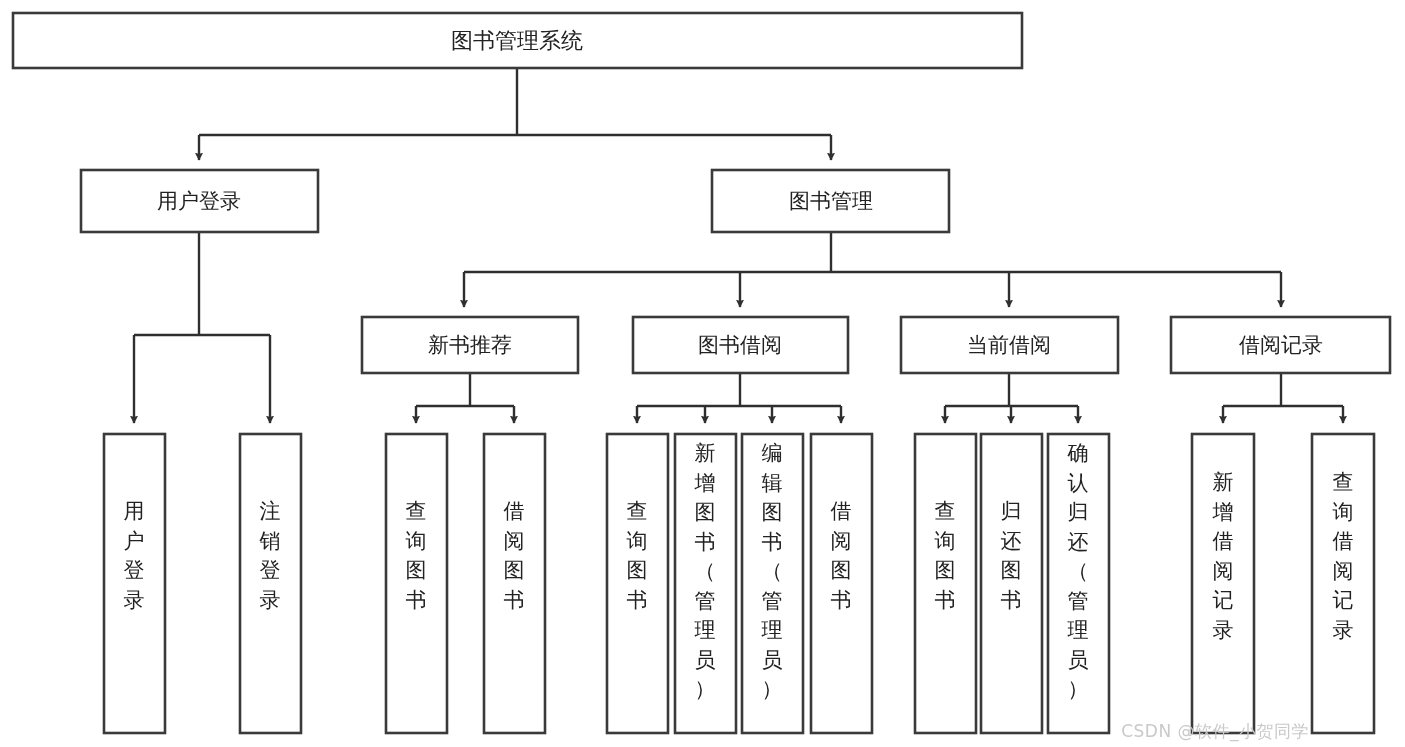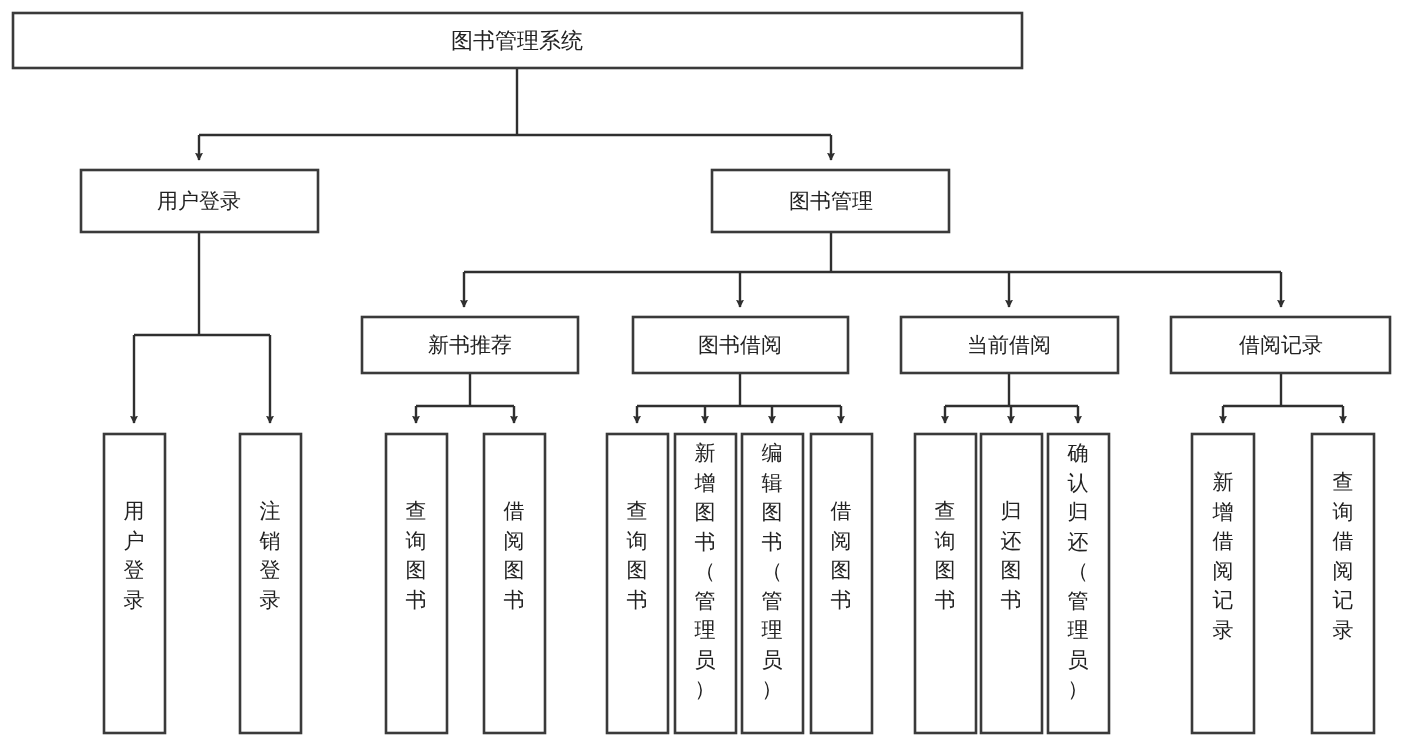--- a/index.html
+++ b/index.html
@@ -212,13 +212,14 @@
       <rect class="node-box" x="1192" y="434" width="62" height="299"></rect>
       <text class="leaf-label" x="1223" y="489"><tspan x="1223" dy="0">新</tspan><tspan x="1223" dy="29.5">增</tspan><tspan x="1223" dy="29.5">借</tspan><tspan x="1223" dy="29.5">阅</tspan><tspan x="1223" dy="29.5">记</tspan><tspan x="1223" dy="29.5">录</tspan></text>
     </g>
 
     <g>
       <rect class="node-box" x="1312" y="434" width="62" height="299"></rect>
       <text class="leaf-label" x="1343" y="489"><tspan x="1343" dy="0">查</tspan><tspan x="1343" dy="29.5">询</tspan><tspan x="1343" dy="29.5">借</tspan><tspan x="1343" dy="29.5">阅</tspan><tspan x="1343" dy="29.5">记</tspan><tspan x="1343" dy="29.5">录</tspan></text>
     </g>
   </svg>
 
+  <div class="watermark">CSDN @软件_小贺同学</div>
 </div>
 
 </body></html>

